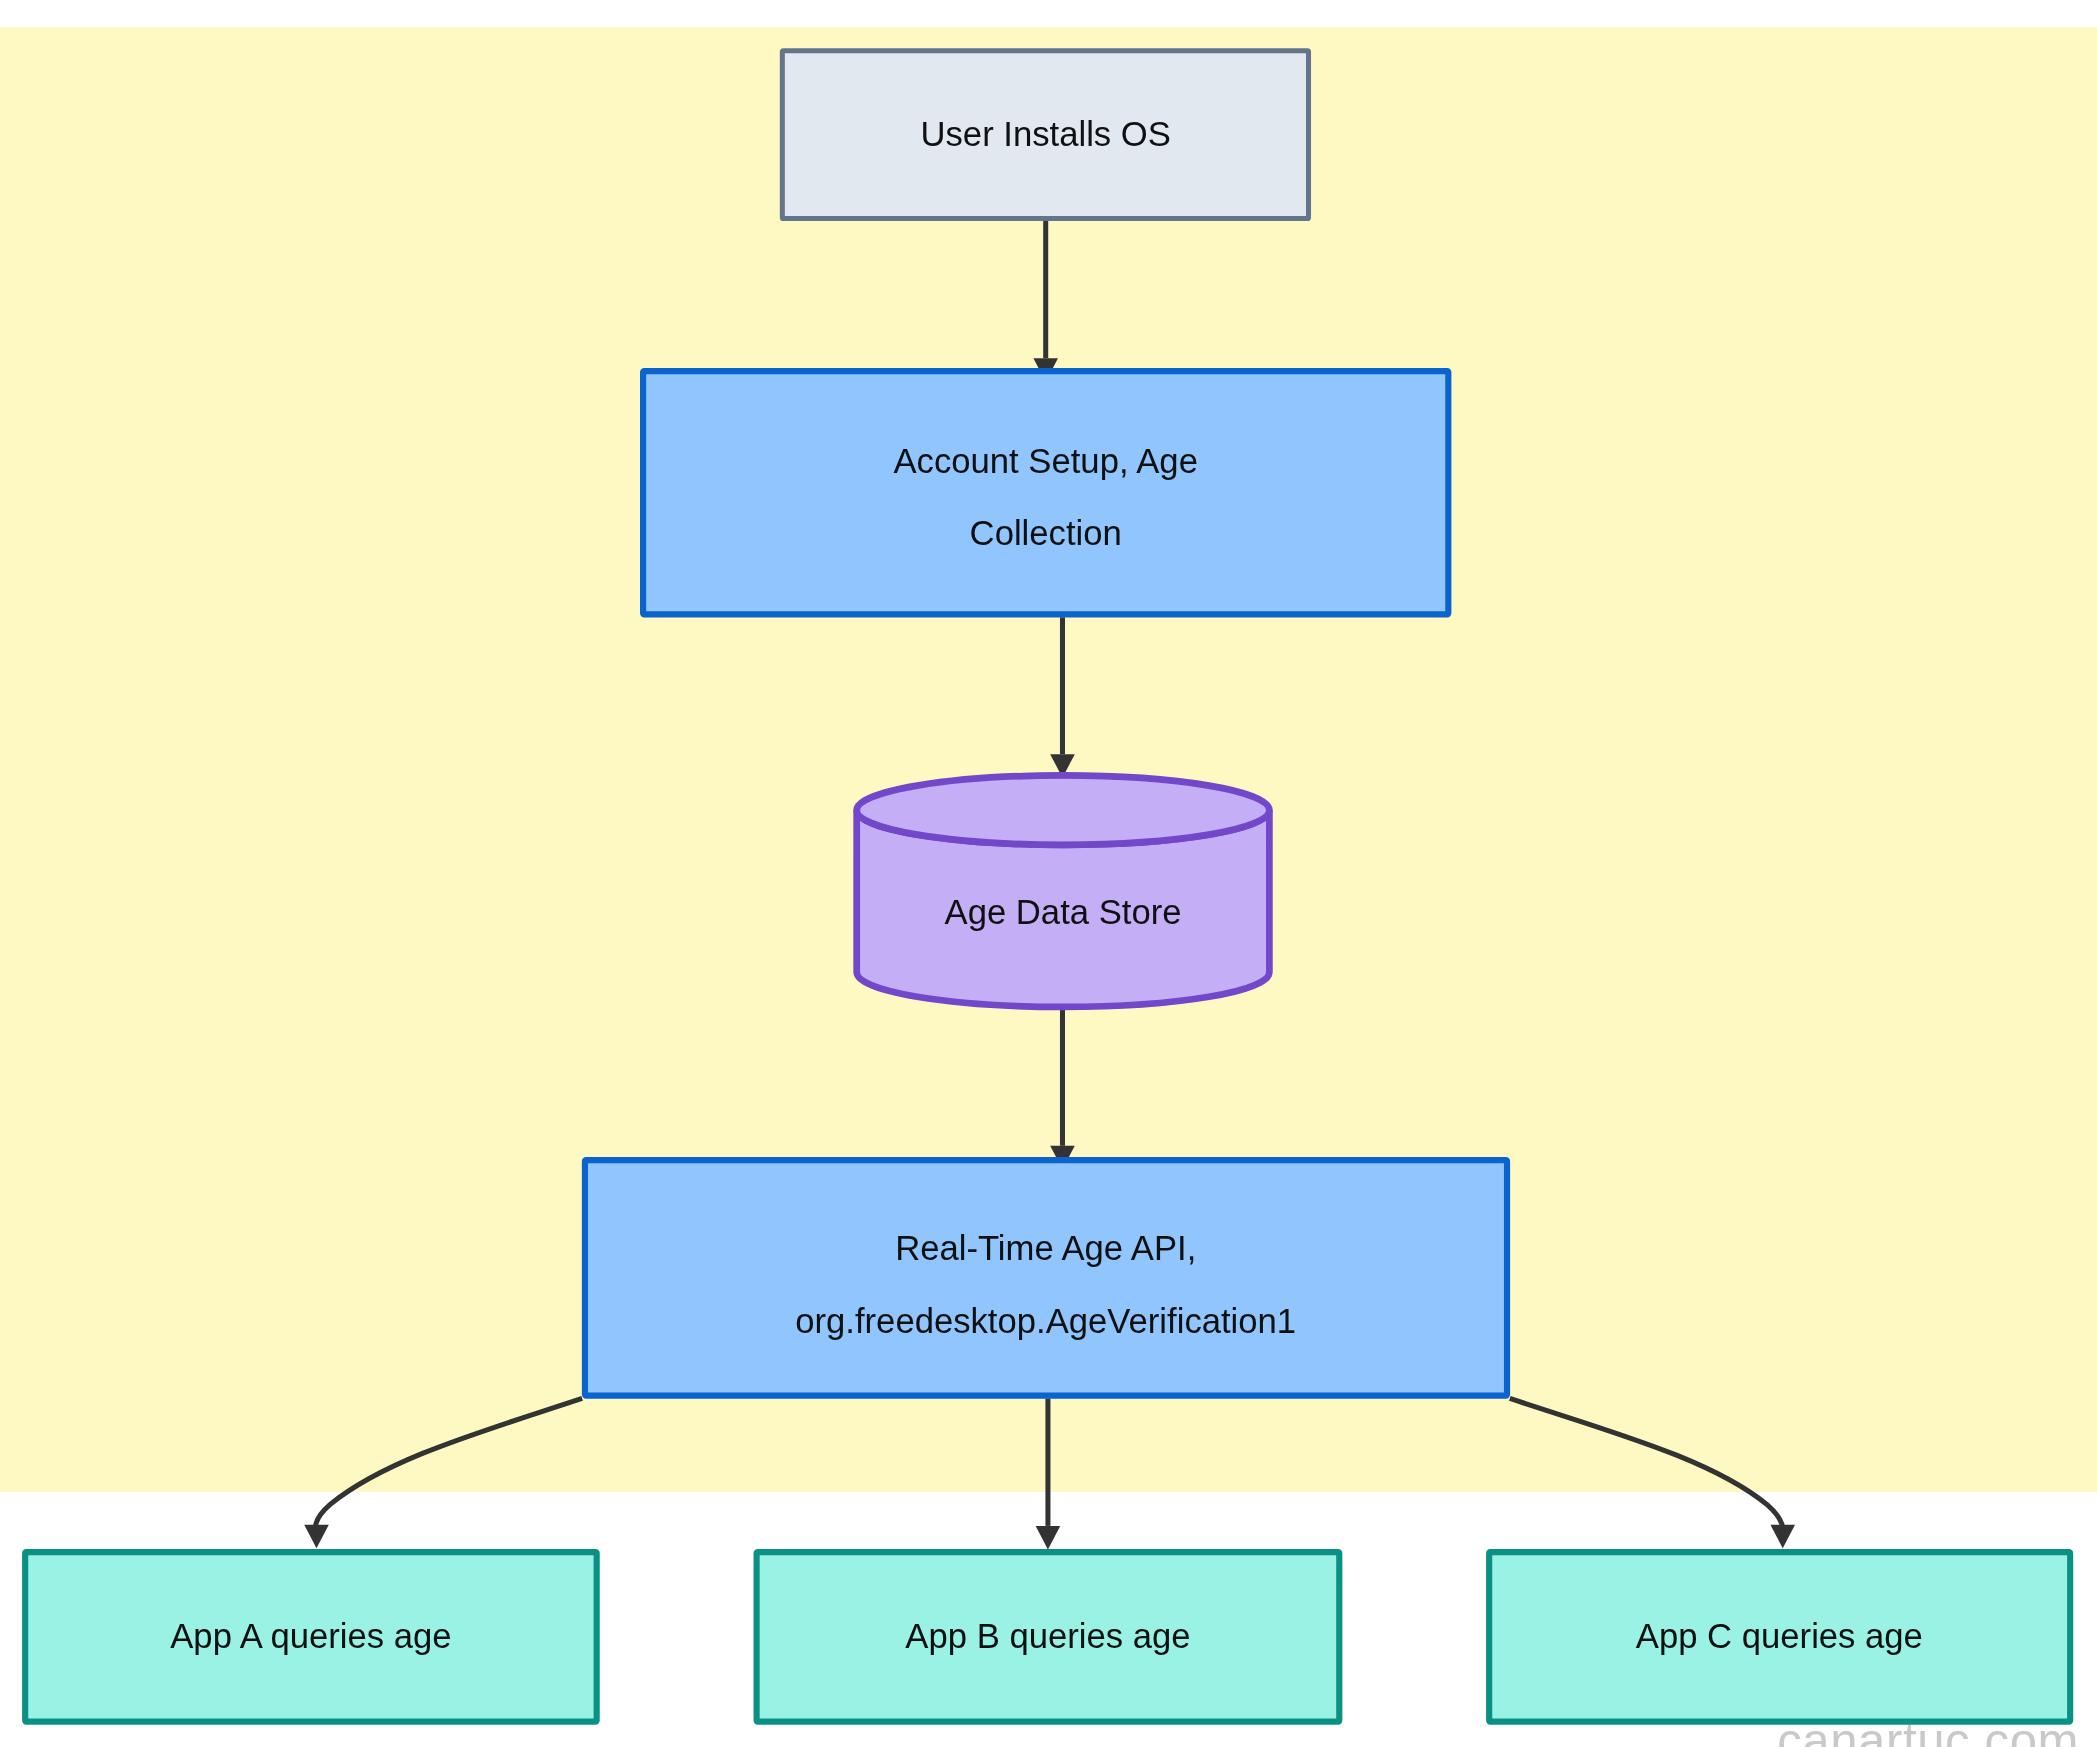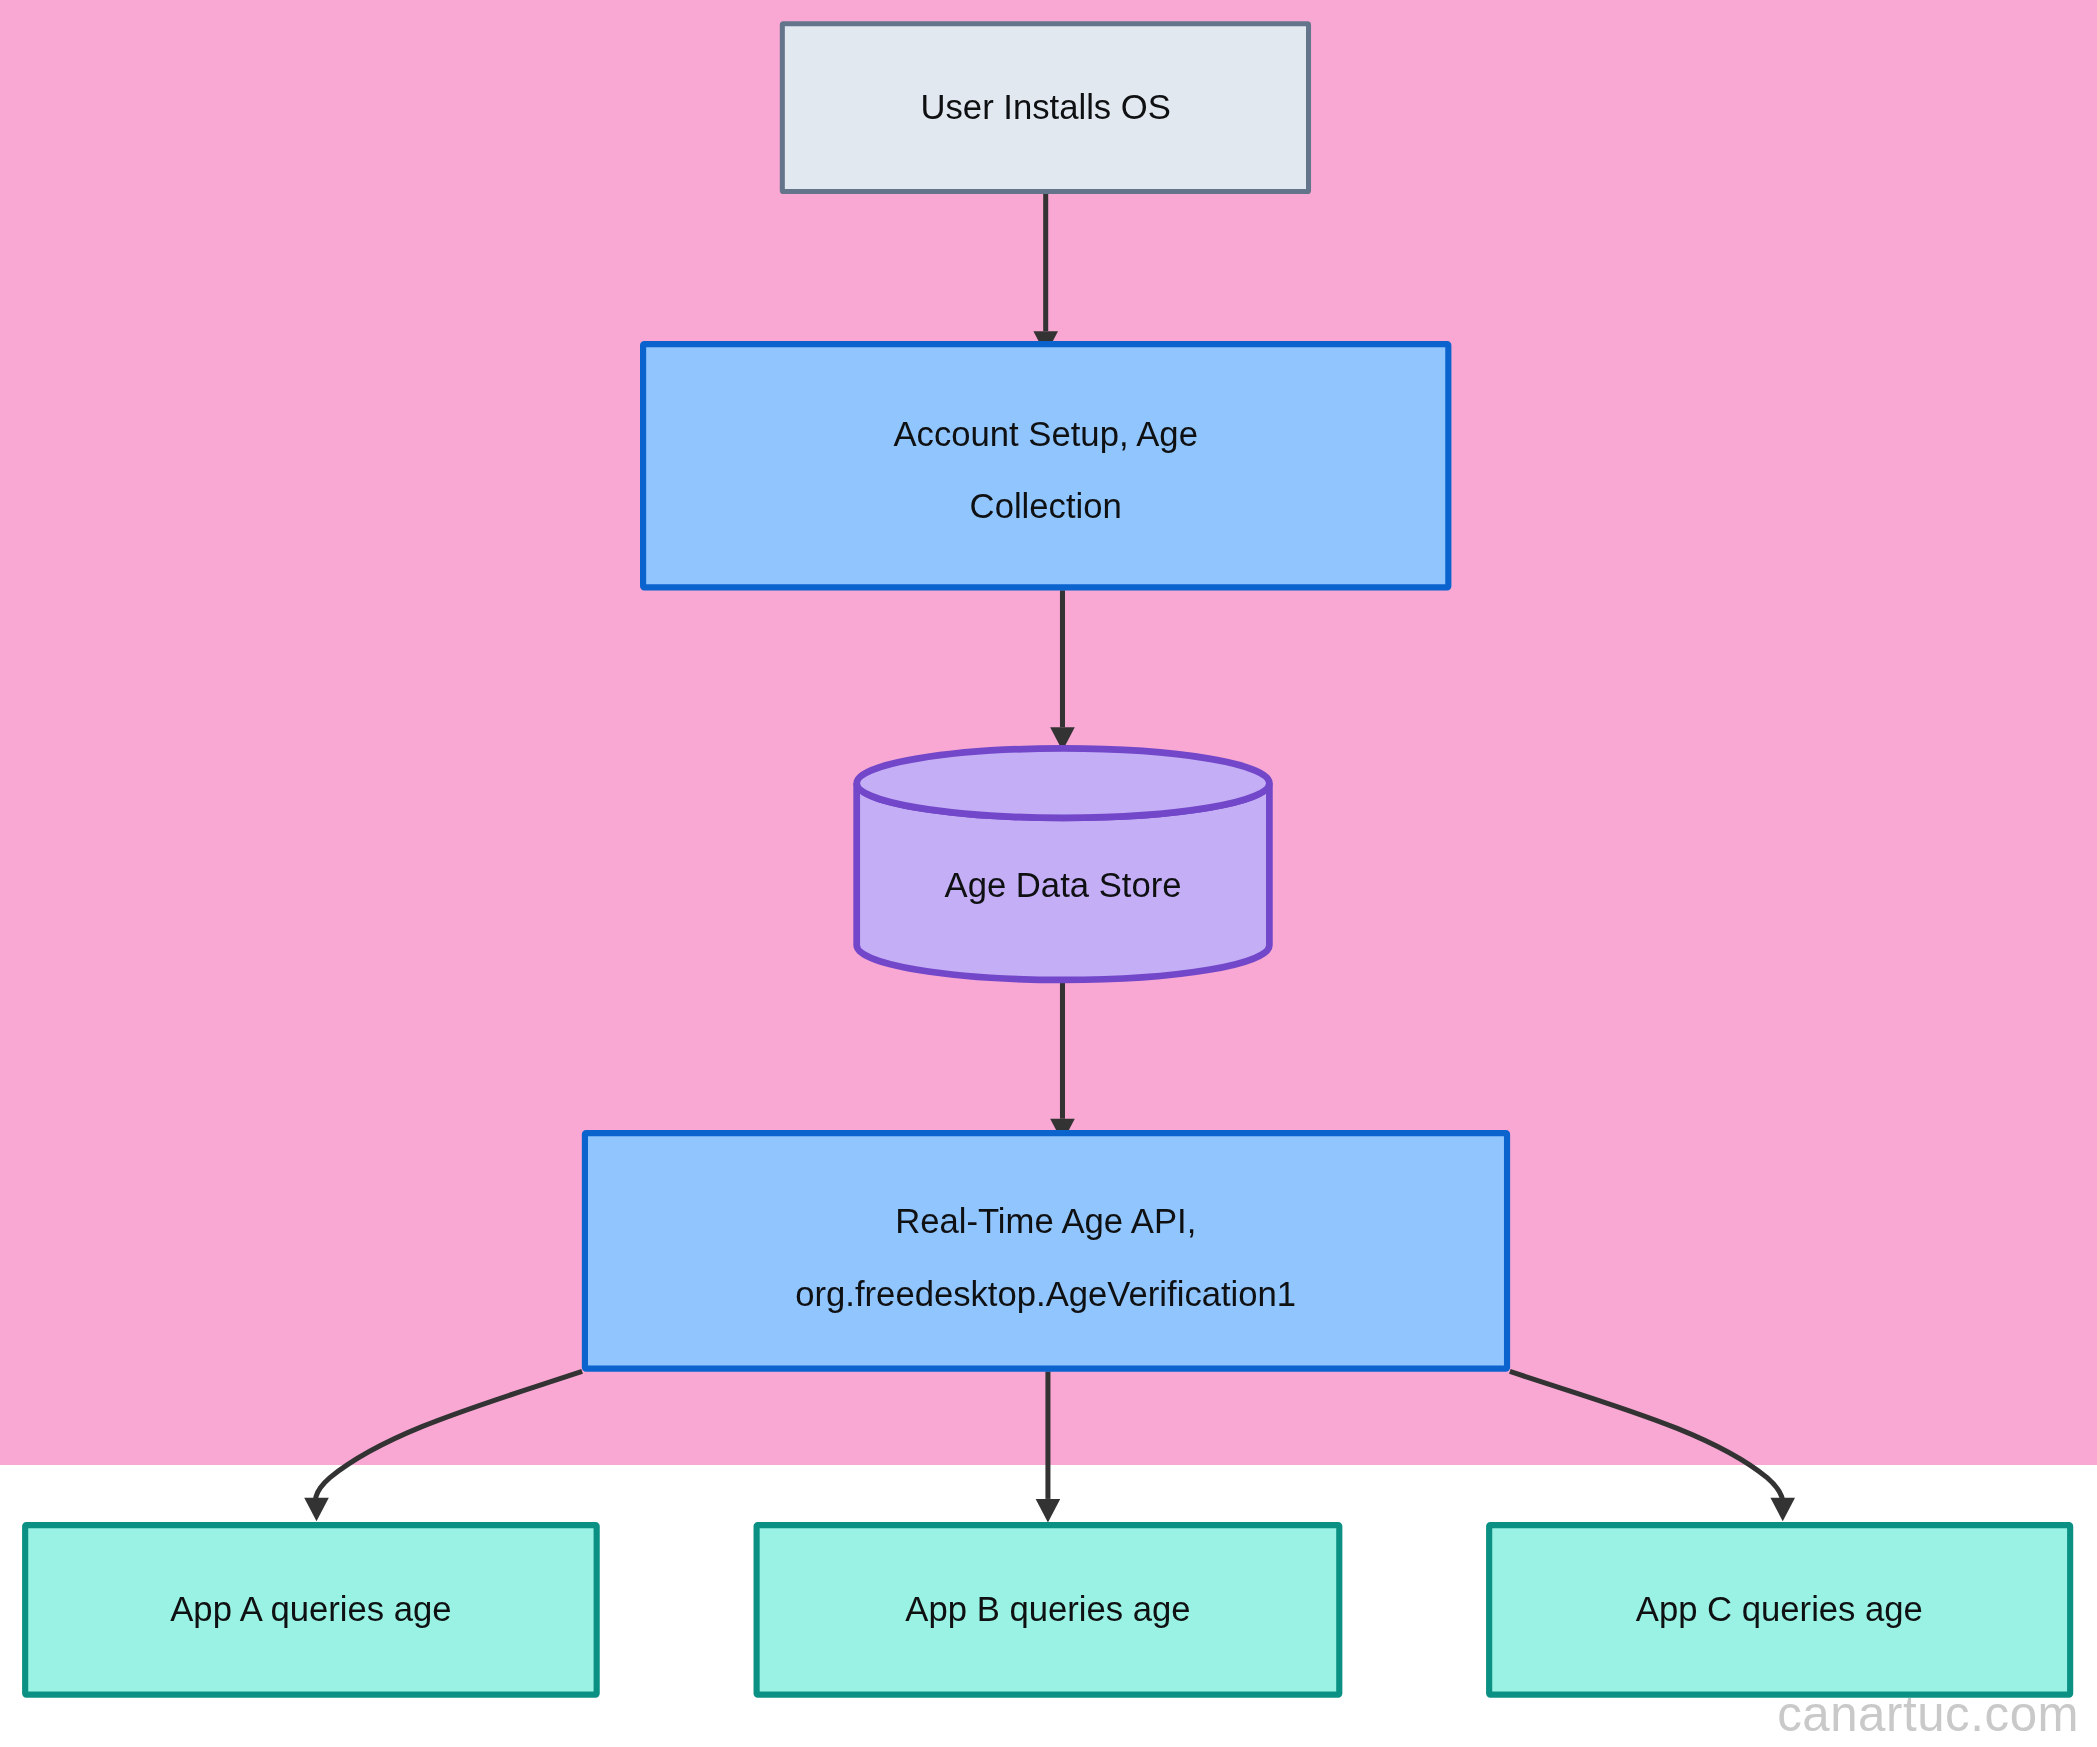--- a/index.html
+++ b/index.html
@@ -10,21 +10,22 @@
   body {
     width: 2097px;
     height: 1748px;
     font-family: "Liberation Sans", sans-serif;
     overflow: hidden;
   }
   #flowchart-root {
     position: relative;
     width: 2097px;
     height: 1465px;
-    background: #f9a8d4;
+    background: #fef9c3;
+    margin-top: 27px;
   }
   svg#flow-svg {
     position: absolute;
     top: 0;
     left: 0;
     width: 2097px;
     height: 1748px;
     display: block;
   }
   .node-label {

